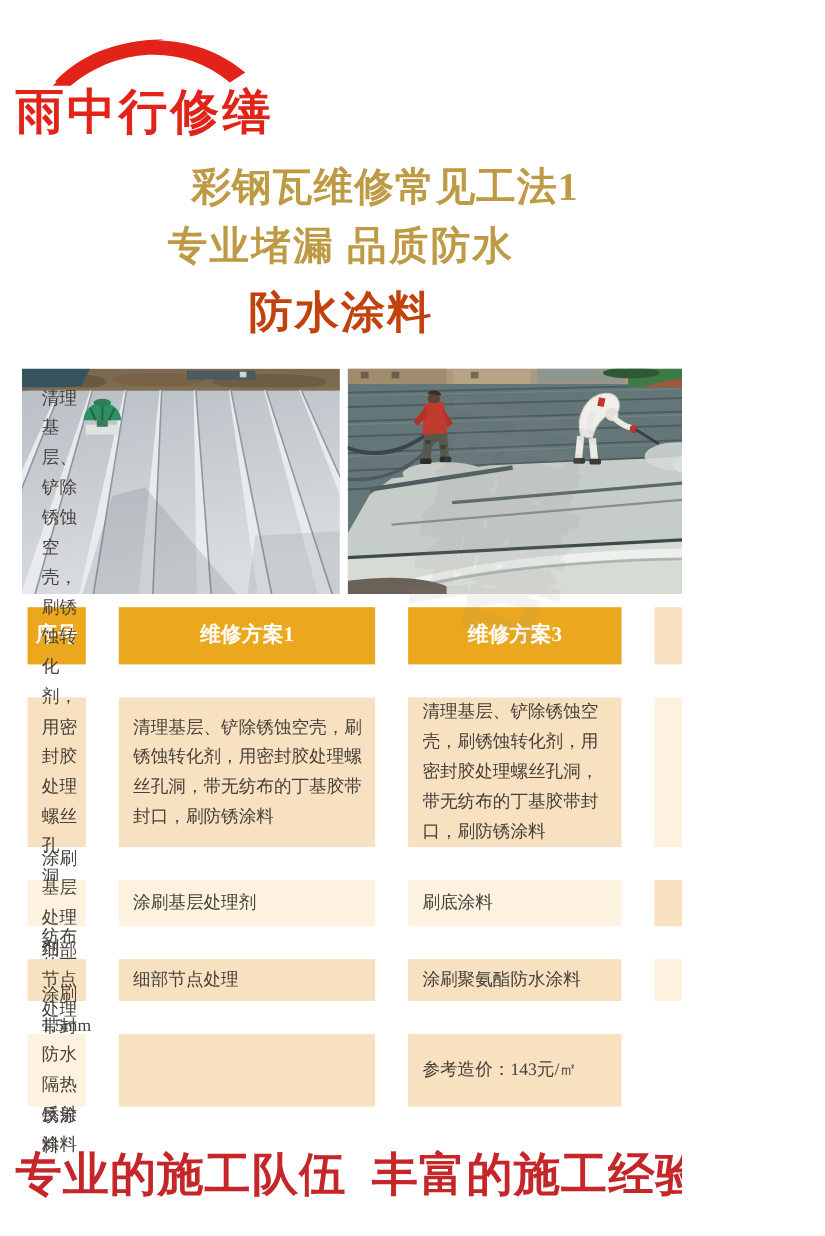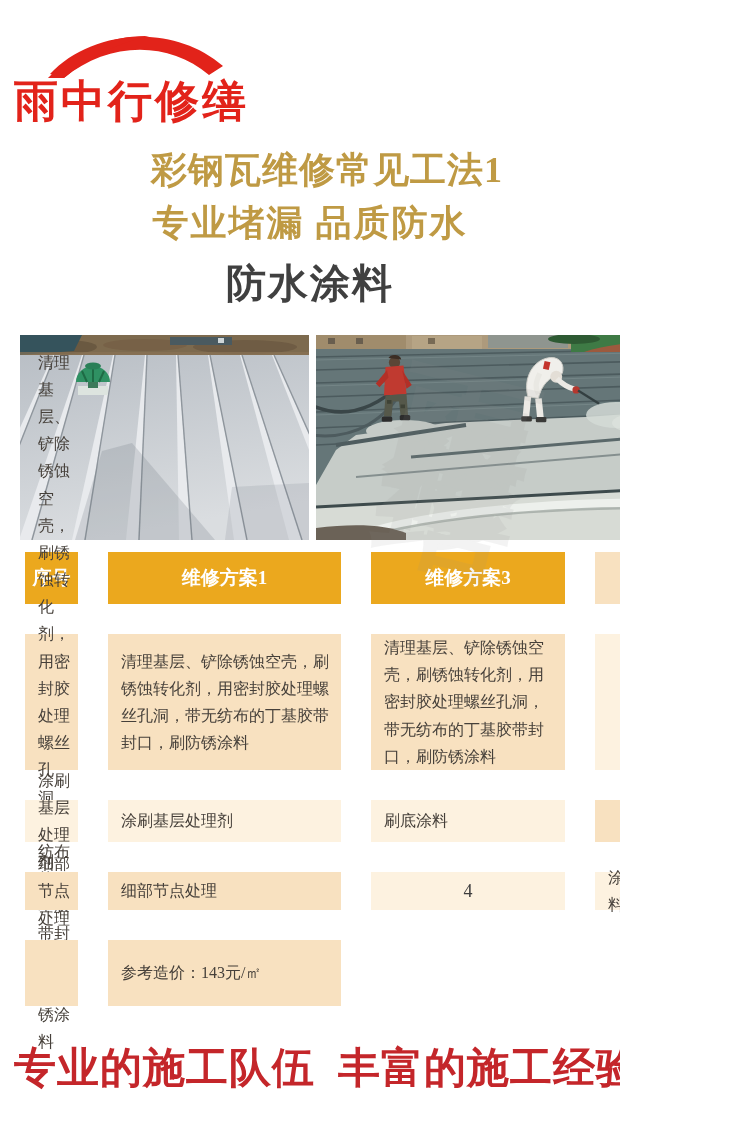--- a/index.html
+++ b/index.html
@@ -10,30 +10,30 @@
   }
   
   .logo-arc{position:absolute;left:46px;top:26px;width:182px;height:52px;color:var(--brand-red,#e2231a);}
   .logo-text{
     position:absolute;left:14px;top:72px;width:260px;
     font-size:44px;font-weight:900;color:var(--brand-red,#e2231a);
     letter-spacing:3px;white-space:nowrap;
   }
   
   .title{
-    position:absolute;left:17px;top:146px;width:100%;text-align:center;
-    font-size:36px;font-weight:800;color:var(--gold,#bf9a44);letter-spacing:1px;
+    position:absolute;left:0;top:146px;width:100%;text-align:center;
+    font-size:36px;font-weight:800;color:var(--gold,#bf9a44);letter-spacing:1px;padding-left:40px;
   }
   .subtitle{
     position:absolute;left:0;top:199px;width:100%;text-align:center;
     font-size:36px;font-weight:800;color:var(--gold,#bf9a44);letter-spacing:2px;white-space:pre;
   }
   .section-title{
     position:absolute;left:0;top:256px;width:100%;text-align:center;
-    font-size:40px;font-weight:900;color:#404040;letter-spacing:2px;
+    font-size:40px;font-weight:900;color:#c2410c;letter-spacing:2px;
   }
   
   .photo{position:absolute;top:335px;height:205px;overflow:hidden;}
   .photo svg{display:block;width:100%;height:100%;}
   .photo-left{left:20px;width:289px;}
   .photo-right{left:316px;width:412px;}
   
   .watermark{
     position:absolute;left:320px;top:260px;height:760px;
     writing-mode:vertical-rl;transform:rotate(14deg);
@@ -233,20 +233,21 @@
     <div class="td bg-a">清理基层、铲除锈蚀空壳，刷锈蚀转化剂，用密封胶处理螺丝孔洞，带无纺布的丁基胶带封口，刷防锈涂料</div>
 
     <div class="num bg-b">2</div>
     <div class="td bg-b">涂刷基层处理剂</div>
     <div class="td bg-b">涂刷基层处理剂</div>
     <div class="td bg-b">刷底涂料</div>
 
     <div class="num bg-a">3</div>
     <div class="td bg-a">细部节点处理</div>
     <div class="td bg-a">细部节点处理</div>
+    <div class="td bg-a">涂刷聚氨酯防水涂料</div>
 
     <div class="num bg-b">4</div>
     <div class="td bg-b">涂刷1.5mm防水隔热反射涂料</div>
 
     <div class="num bg-a"></div>
     <div class="td bg-a">参考造价：143元/㎡</div>
   </div>
 
   <div class="slogan">专业的施工队伍  丰富的施工经验</div>
 

